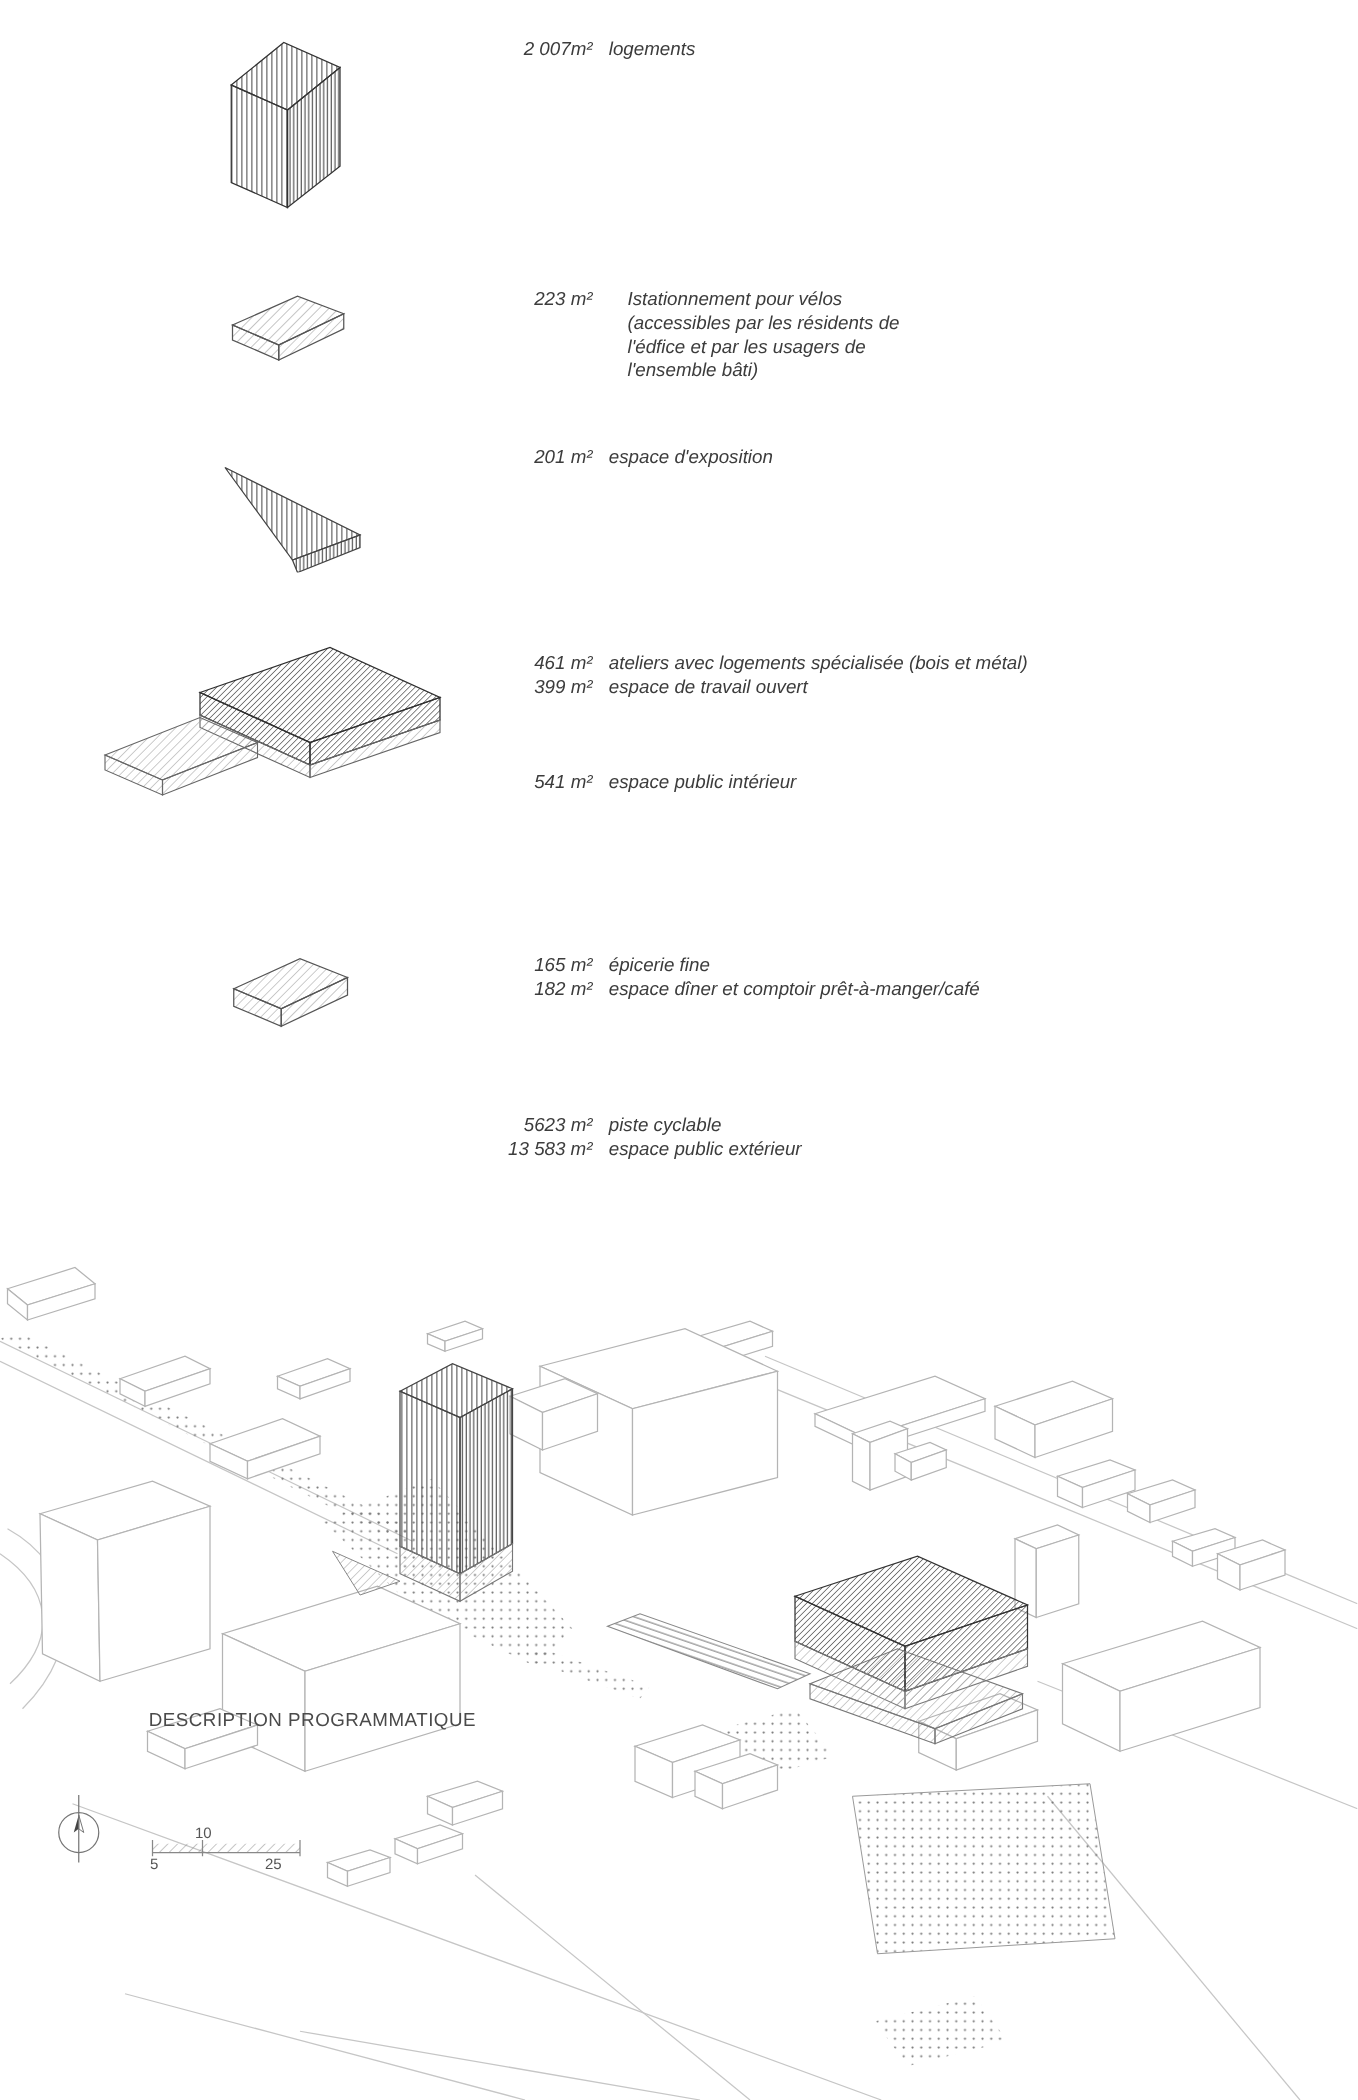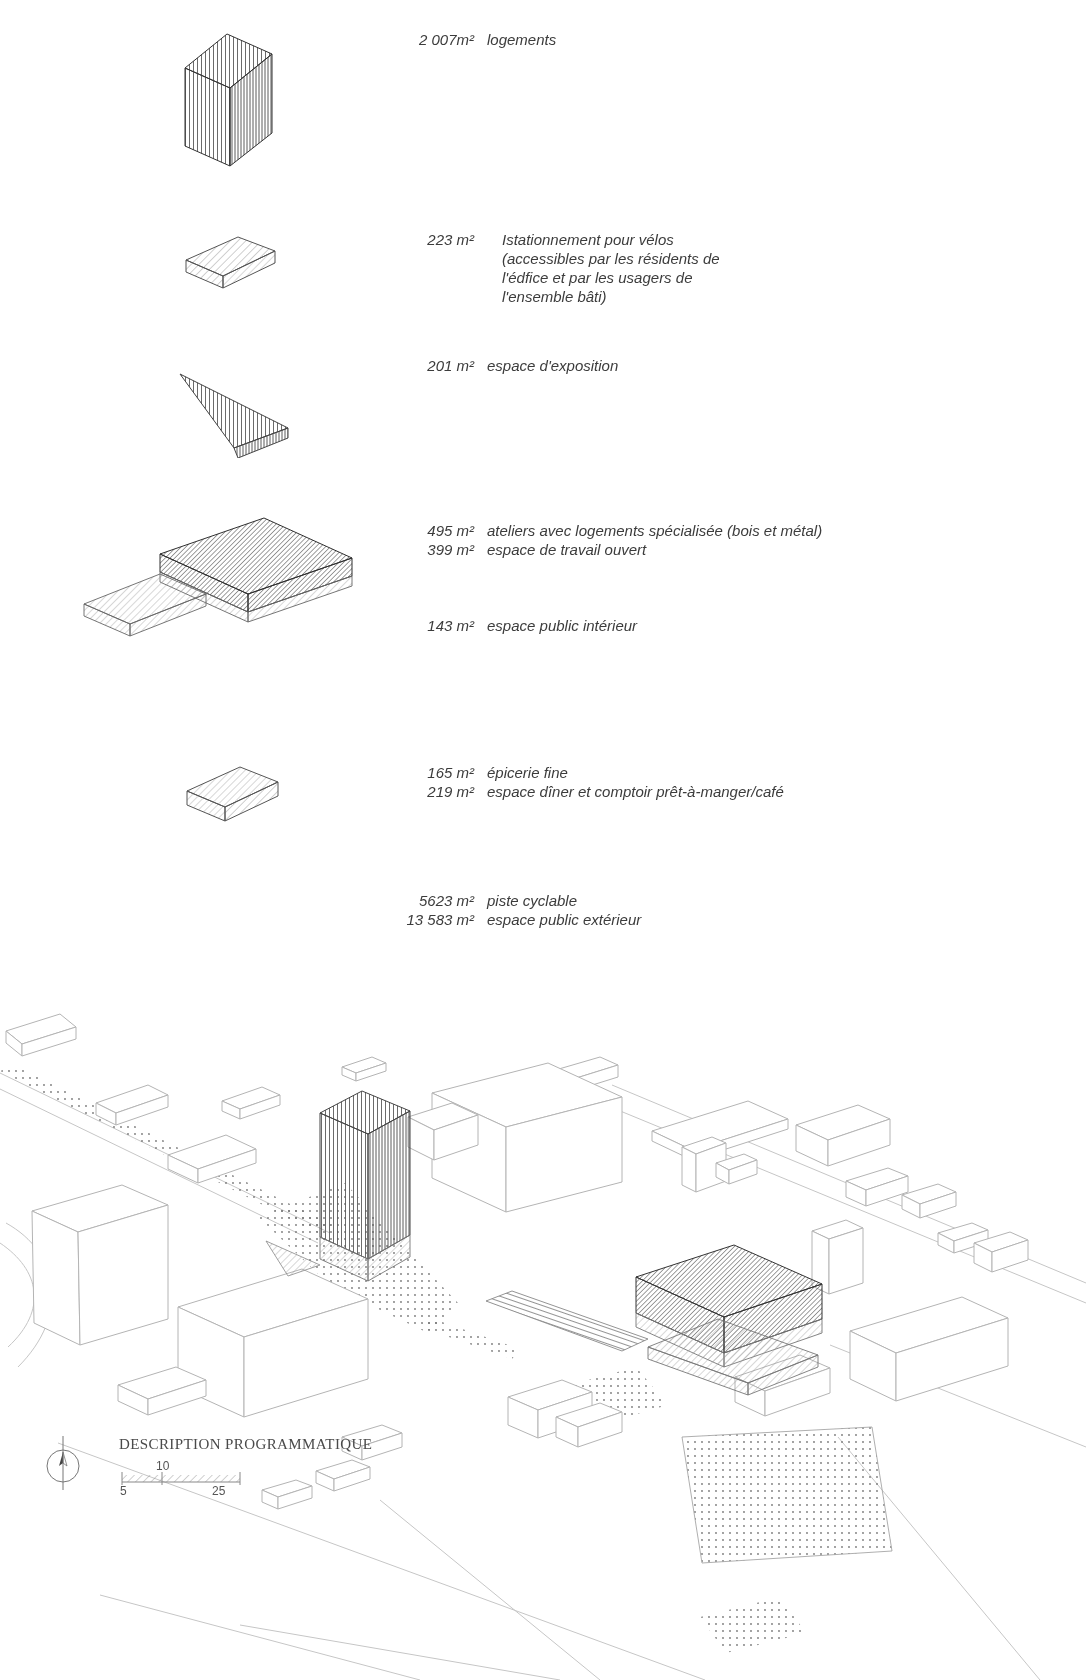--- a/index.html
+++ b/index.html
@@ -6,21 +6,21 @@
   body{width:1086px;height:1680px;position:relative;overflow:hidden;
        font-family:"Liberation Sans", sans-serif;color:#3c3c3c;}
   .stage{position:absolute;inset:0;width:1086px;height:1680px;}
   .prog{position:absolute;left:352px;font-style:italic;font-size:15px;line-height:19px;}
   .row{display:flex;align-items:flex-start;}
   .area{flex:none;width:122px;text-align:right;}
   .lbl{margin-left:13px;white-space:nowrap;}
   .lbl.wrap{white-space:normal;width:252px;margin-left:28px;}
   .vol{position:absolute;}
   .plan{position:absolute;left:0;top:985px;}
-  .title{position:absolute;left:119px;top:1436px;font-size:15px;letter-spacing:.4px;color:#4a4a4a;font-family:Liberation Serif, serif;}
+  .title{position:absolute;left:119px;top:1368px;font-size:15px;letter-spacing:.4px;color:#4a4a4a;}
   .north{position:absolute;left:40px;top:1436px;}
   .scalebar{position:absolute;left:112px;top:1458px;}
   .scalebar text{font-size:12px;fill:#555;font-family:"Liberation Sans",sans-serif;}
   svg{display:block;}
 </style>
 </head>
 <body>
 
 <svg width="0" height="0" style="position:absolute" aria-hidden="true">
   <defs>
@@ -112,43 +112,43 @@
 
   <div class="prog" style="top:356px">
     <div class="row">
       <span class="area">201 m²</span>
       <span class="lbl">espace d'exposition</span>
     </div>
   </div>
 
   <div class="prog" style="top:521px">
     <div class="row">
-      <span class="area">495 m²</span>
+      <span class="area">461 m²</span>
       <span class="lbl">ateliers avec logements spécialisée (bois et métal)</span>
     </div>
     <div class="row">
       <span class="area">399 m²</span>
       <span class="lbl">espace de travail ouvert</span>
     </div>
   </div>
 
   <div class="prog" style="top:616px">
     <div class="row">
-      <span class="area">143 m²</span>
+      <span class="area">541 m²</span>
       <span class="lbl">espace public intérieur</span>
     </div>
   </div>
 
   <div class="prog" style="top:763px">
     <div class="row">
       <span class="area">165 m²</span>
       <span class="lbl">épicerie fine</span>
     </div>
     <div class="row">
-      <span class="area">219 m²</span>
+      <span class="area">182 m²</span>
       <span class="lbl">espace dîner et comptoir prêt-à-manger/café</span>
     </div>
   </div>
 
   <div class="prog" style="top:891px">
     <div class="row">
       <span class="area">5623 m²</span>
       <span class="lbl">piste cyclable</span>
     </div>
     <div class="row">

